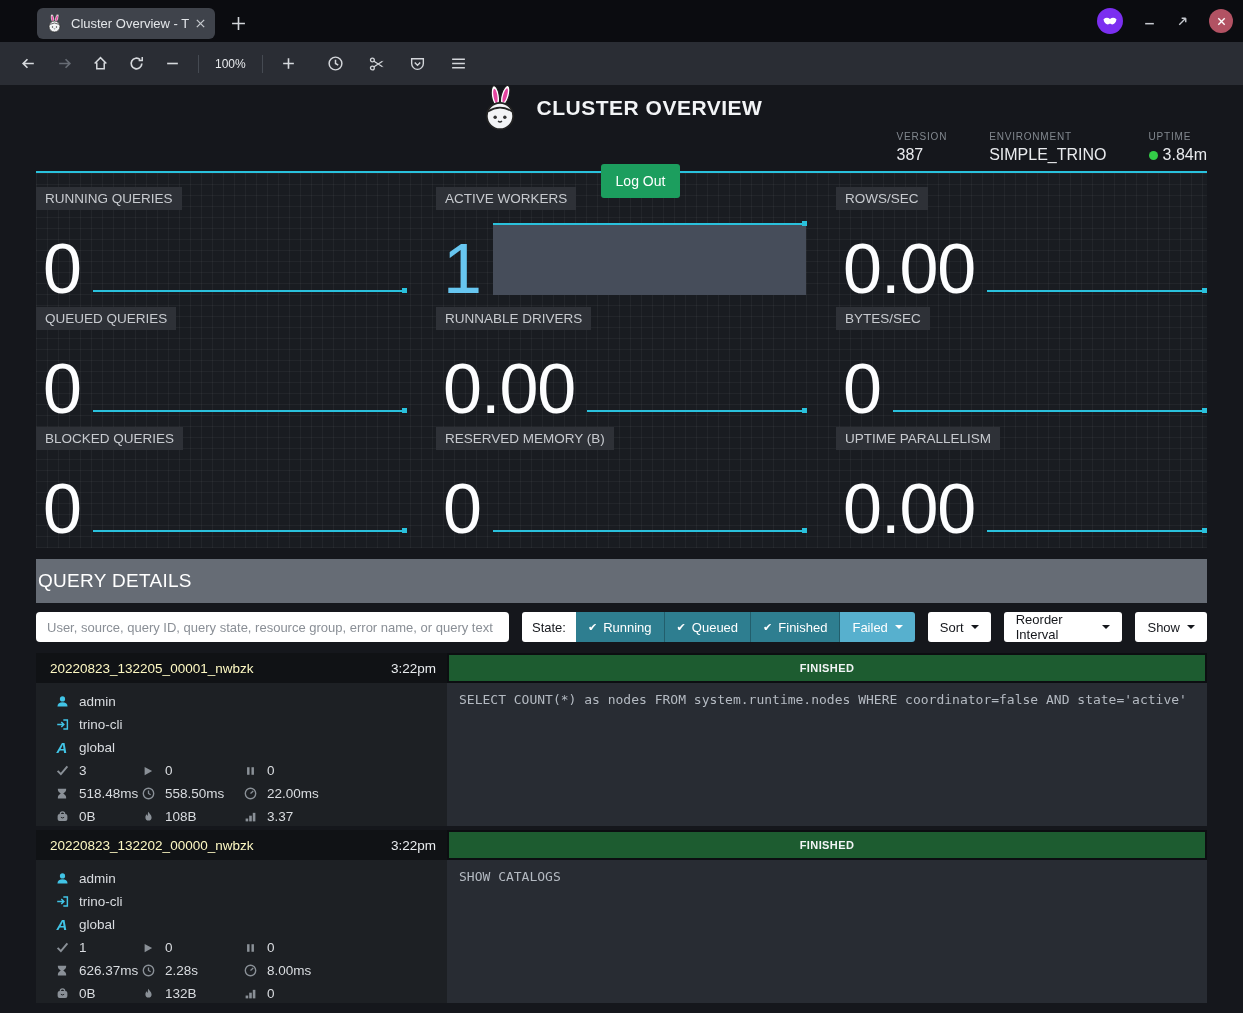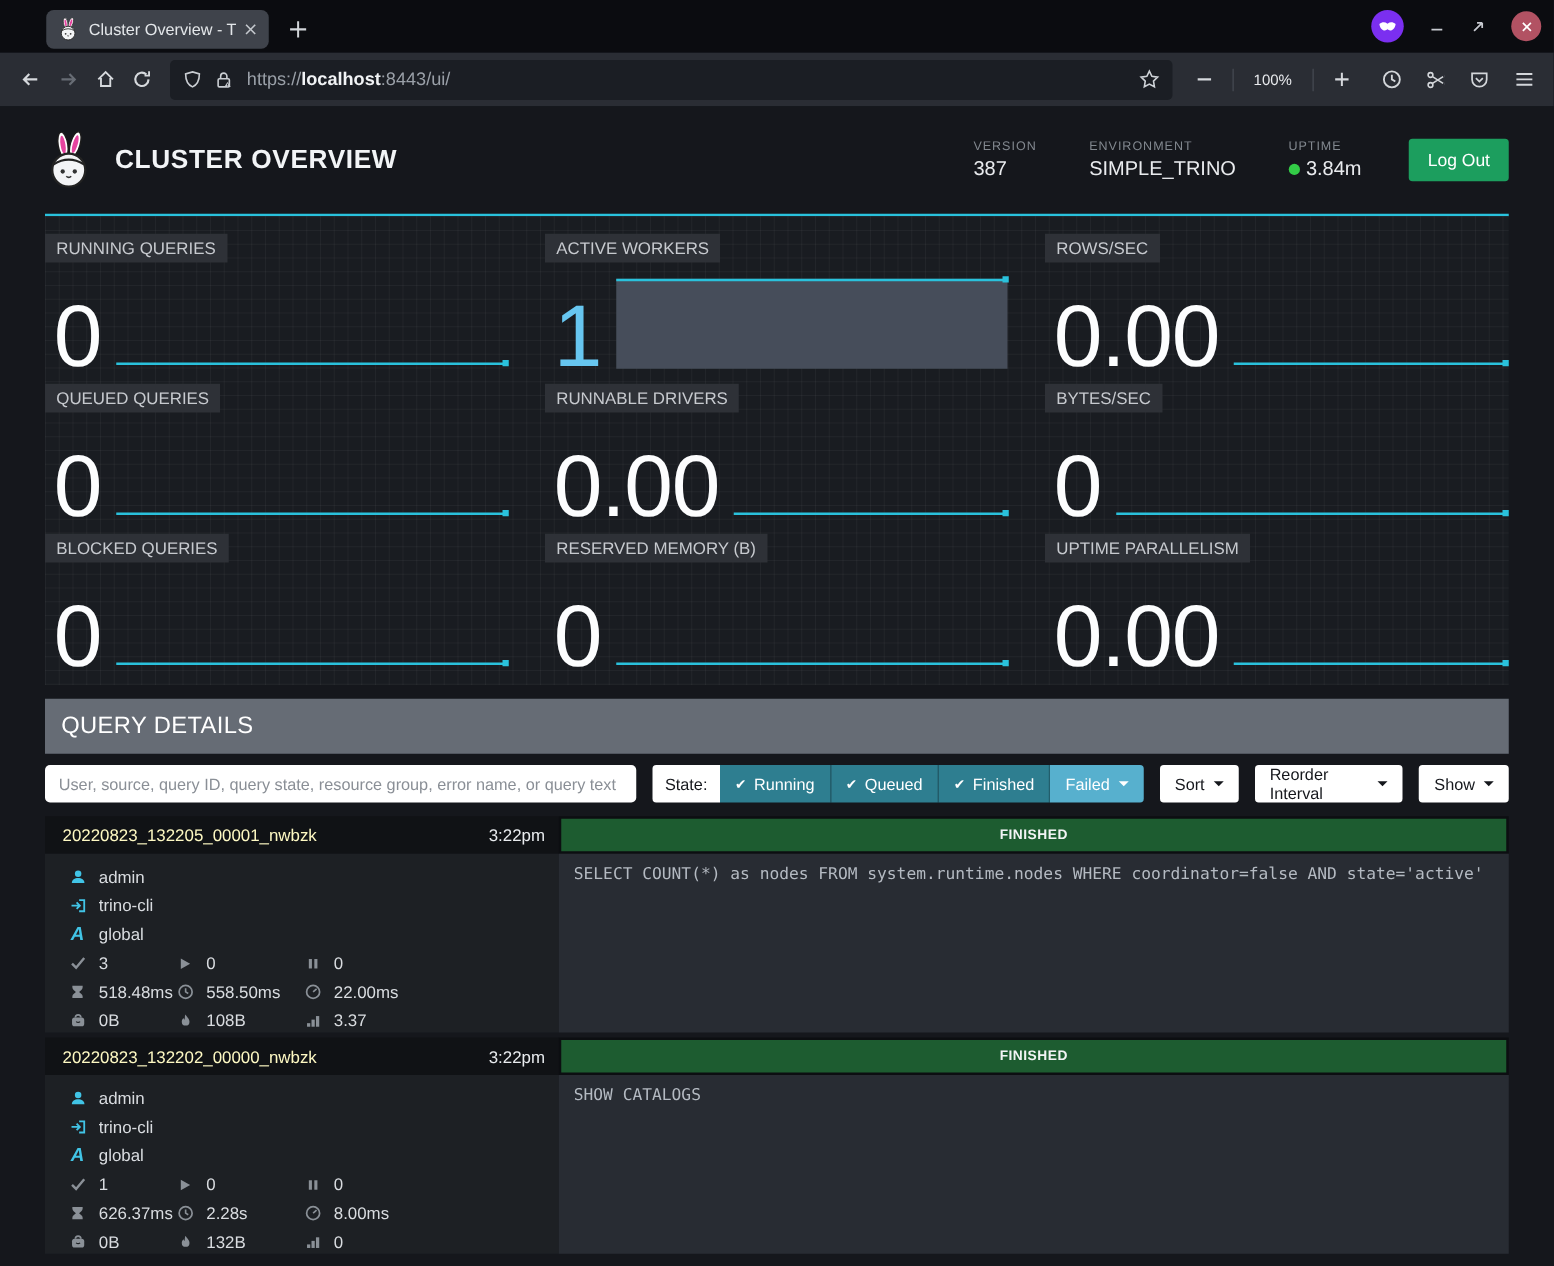--- a/index.html
+++ b/index.html
@@ -26,21 +26,21 @@
             display:flex; align-items:center; padding:0 10px; color:#9aa0a8; }
   .url-text { font-size:14.5px; margin-left:10px; flex:1; white-space:nowrap; }
   .url-host { color:#f1f3f5; font-weight:bold; }
   .url-dim { color:#9aa0a8; }
   .vsep { width:1px; height:18px; background:#454a52; margin:0 6px; }
   .zoom-level { color:#e8eaed; font-size:12px; padding:0 6px; }
   .tool-icn { width:30px; height:30px; display:flex; align-items:center; justify-content:center; color:#d3d6da; }
 
   
   .page { height:928px; background:#15171c; padding:0 36px; }
-  .page-header { height:88px; display:flex; align-items:center; border-bottom:2px solid #29c2dd; }
+  .page-header { height:88px; display:flex; align-items:center; border-bottom:2px solid #29c2dd;flex-direction:column; }
   .brand { display:flex; align-items:center; gap:18px; }
   .page-title { color:#f2f4f6; font-size:21px; letter-spacing:0.5px; }
   .header-stats { margin-left:auto; display:flex; align-items:center; gap:42px; }
   .hstat .hlabel { color:#82888f; font-size:10px; letter-spacing:0.8px; margin-bottom:4px; }
   .hstat .hvalue { color:#e9ebee; font-size:16px; display:flex; align-items:center; gap:5px; }
   .updot { width:9px; height:9px; border-radius:50%; background:#33cc47; display:inline-block; }
   .logout-btn { margin-left:38px; background:#1c9e5e; color:#fff; border:none; font-size:14px;
                 padding:9px 15px; border-radius:3px; font-family:inherit; }
 
   .metrics-area { margin-top:0; padding:14px 0 10px;
@@ -53,21 +53,21 @@
   .tile-label { align-self:flex-start; background:#2e3137; color:#c7cacf; font-size:13.5px; padding:4px 9px; }
   .tile-body { flex:1; display:flex; align-items:flex-end; padding:0 1px 3px 7px; }
   .tile-value { color:#fcfdfe; font-size:70px; line-height:0.73; letter-spacing:-1px; }
   .tile-spark { flex:1; margin-left:12px; height:2px; background:#2ac1dc; position:relative; margin-bottom:3px; }
   .tile-spark::after { content:''; position:absolute; right:-1px; top:-2px; width:5px; height:5px; background:#2ac1dc; }
   .tile.highlight .tile-value { color:#67c6f0; }
   .tile.highlight .tile-spark { height:72px; background:#464d5a; border-top:2px solid #2ac1dc; margin-bottom:0; }
   .tile.highlight .tile-spark::after { top:-4px; }
 
   .qd-header { margin-top:11px; height:44px; background:#666c75; color:#fff; font-size:19px;
-               display:flex; align-items:center; padding-left:13px; letter-spacing:0.3px; }
+               display:flex; align-items:center; padding-left:2px; letter-spacing:0.3px; }
   .qd-toolbar { margin-top:9px; display:flex; align-items:center; height:30px; }
   .search-input { width:537px; height:30px; border:none; border-radius:4px; font-size:13px; padding:0 11px;
                   font-family:inherit; color:#222; background:#fff; }
   .search-input::placeholder { color:#8a8f96; }
   .state-group { display:flex; margin-left:13px; height:30px; }
   .state-label { background:#fff; color:#15171c; font-size:13px; display:flex; align-items:center;
                  padding:0 10px; border-radius:3px 0 0 3px; }
   .state-btn { background:#2e7e90; color:#fff; font-size:13px; display:flex; align-items:center;
                padding:0 12px; border-right:1px solid rgba(0,0,0,0.25); }
   .state-btn .chk { font-size:11px; margin-right:6px; }
@@ -169,41 +169,20 @@
       <svg width="17" height="17" viewBox="0 0 16 16">
           <path d="M2.5 8L8 2.5 13.5 8M4.5 7v6h7V7" stroke="currentColor" stroke-width="1.4" fill="none"></path>
         </svg>
     </div>
     <div class="nav-btn">
       <svg width="17" height="17" viewBox="0 0 16 16">
           <path d="M13 8a5 5 0 1 1-1.6-3.7" stroke="currentColor" stroke-width="1.6" fill="none"></path>
           <path d="M13.4 1.8v3.4H10" fill="none" stroke="currentColor" stroke-width="1.4"></path>
         </svg>
     </div>
-    <div class="urlbar">
-      <span>
-        <svg width="16" height="16" viewBox="0 0 16 16">
-            <path d="M8 1.5l5.5 1.6c0 5.5-2.2 8.8-5.5 10.4C4.7 11.9 2.5 8.6 2.5 3.1z" stroke="#c9cdd2" stroke-width="1.3" fill="none"></path>
-          </svg>
-      </span>
-      <span style="margin-left:9px;">
-        <svg width="16" height="16" viewBox="0 0 16 16">
-          <rect x="3.5" y="7" width="9" height="6.5" rx="1" stroke="#c9cdd2" stroke-width="1.3" fill="none"></rect>
-          <path d="M5.5 7V5a2.5 2.5 0 0 1 5 0v2" stroke="#c9cdd2" stroke-width="1.3" fill="none"></path>
-          <path d="M11 9.5l2.6 4h-5.2z" fill="#c9cdd2"></path>
-            <path d="M11 11v1.4M11 13.1v.2" stroke="#2a2d34" stroke-width="0.9"></path>
-        </svg>
-      </span>
-      <span class="url-text"><span class="url-dim">https://</span><span class="url-host">localhost</span><span class="url-dim">:8443/ui/</span></span>
-      <span>
-        <svg width="17" height="17" viewBox="0 0 16 16">
-            <path d="M8 1.8l1.9 3.9 4.3.6-3.1 3 .7 4.3L8 11.6l-3.8 2 .7-4.3-3.1-3 4.3-.6z" stroke="#ced2d7" stroke-width="1.2" fill="none"></path>
-          </svg>
-      </span>
-    </div>
     <div class="nav-btn">
       <svg width="15" height="15" viewBox="0 0 14 14">
           <path d="M2 7h10" stroke="currentColor" stroke-width="1.5"></path>
         </svg>
     </div>
     <div class="vsep"></div>
     <span class="zoom-level">100%</span>
     <div class="vsep"></div>
     <div class="nav-btn">
       <svg width="15" height="15" viewBox="0 0 14 14">

